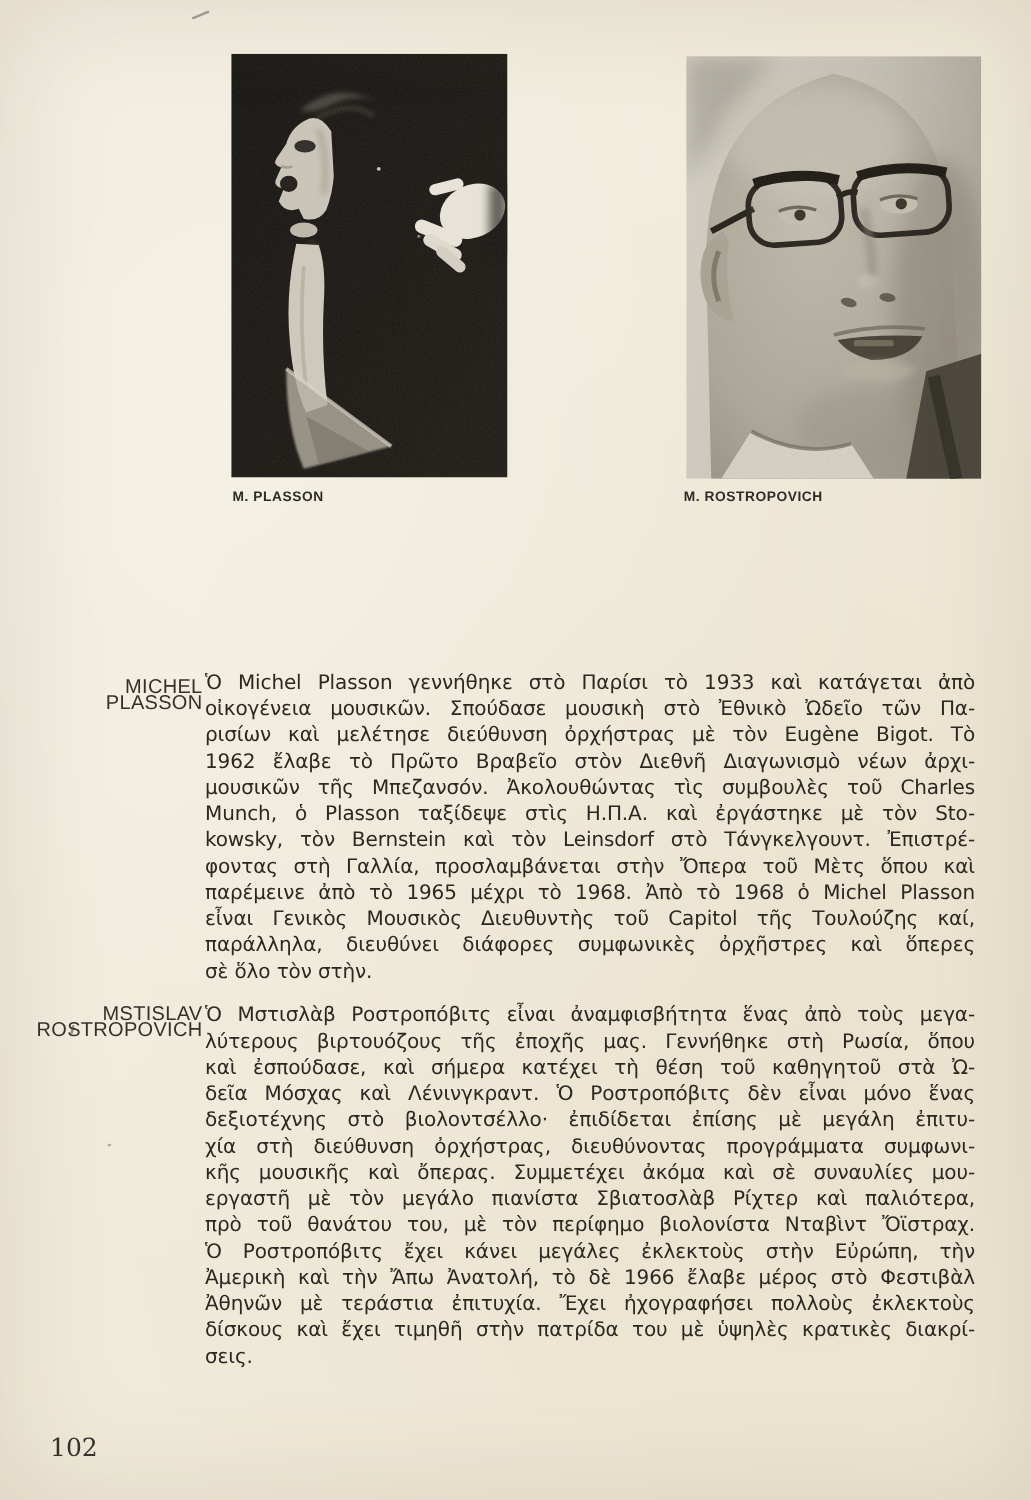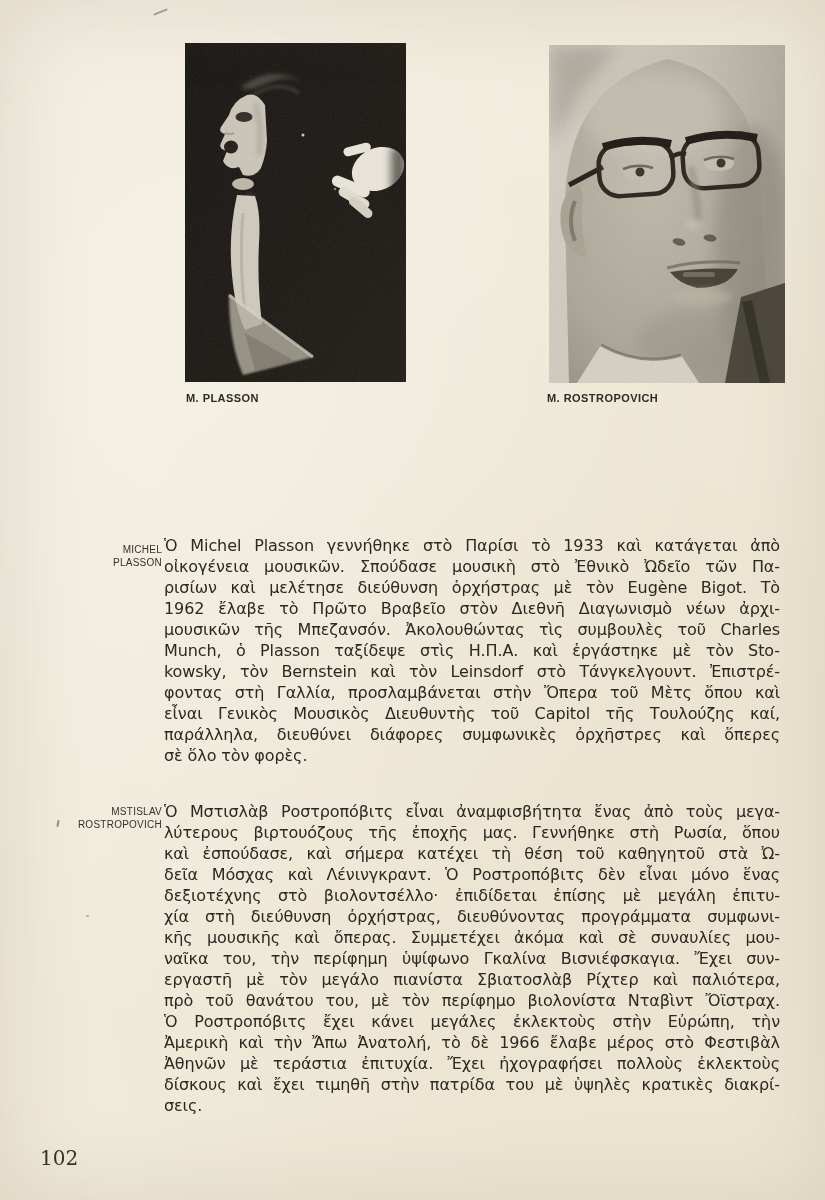--- a/index.html
+++ b/index.html
@@ -25,21 +25,21 @@
     font-size:11px;font-weight:700;letter-spacing:.45px;color:#2d2b26;
   }
   .caption-left{left:186px;}
   .caption-right{left:547px;}
   .entry{position:absolute;left:0;display:flex;align-items:flex-start;}
   .entry-1{top:535px;}
   .entry-2{top:801px;}
   .label{
     width:162px;text-align:right;
     font-family:"Liberation Sans","DejaVu Sans",sans-serif;
-    font-size:10px;line-height:13px;letter-spacing:.25px;color:#34312b;
+    font-size:16px;line-height:13px;letter-spacing:.25px;color:#34312b;
   }
   .entry-1 .label{margin-top:8px;}
   .entry-2 .label{margin-top:4px;}
   .body-text{
     width:616px;margin-left:2px;
     font-size:16px;line-height:21px;color:#2b2822;
     letter-spacing:-0.1px;
   }
   .tline{height:21px;text-align:justify;text-align-last:justify;overflow:visible;}
   .tline.tlast{text-align-last:left;}
@@ -195,40 +195,40 @@
       </div>
     <div class="body-text">
         <div class="tline">Ὁ Michel Plasson γεννήθηκε στὸ Παρίσι τὸ 1933 καὶ κατάγεται ἀπὸ</div>
         <div class="tline">οἰκογένεια μουσικῶν. Σπούδασε μουσικὴ στὸ Ἐθνικὸ Ὠδεῖο τῶν Πα-</div>
         <div class="tline">ρισίων καὶ μελέτησε διεύθυνση ὀρχήστρας μὲ τὸν Eugène Bigot. Τὸ</div>
         <div class="tline">1962 ἔλαβε τὸ Πρῶτο Βραβεῖο στὸν Διεθνῆ Διαγωνισμὸ νέων ἀρχι-</div>
         <div class="tline">μουσικῶν τῆς Μπεζανσόν. Ἀκολουθώντας τὶς συμβουλὲς τοῦ Charles</div>
         <div class="tline">Munch, ὁ Plasson ταξίδεψε στὶς Η.Π.Α. καὶ ἐργάστηκε μὲ τὸν Sto-</div>
         <div class="tline">kowsky, τὸν Bernstein καὶ τὸν Leinsdorf στὸ Τάνγκελγουντ. Ἐπιστρέ-</div>
         <div class="tline">φοντας στὴ Γαλλία, προσλαμβάνεται στὴν Ὄπερα τοῦ Μὲτς ὅπου καὶ</div>
+        <div class="tline">παρέμεινε ἀπὸ τὸ 1965 μέχρι τὸ 1968. Ἀπὸ τὸ 1968 ὁ Michel Plasson</div>
         <div class="tline">εἶναι Γενικὸς Μουσικὸς Διευθυντὴς τοῦ Capitol τῆς Τουλούζης καί,</div>
         <div class="tline">παράλληλα, διευθύνει διάφορες συμφωνικὲς ὀρχῆστρες καὶ ὅπερες</div>
-        <div class="tline tlast">σὲ ὅλο τὸν φορὲς.</div>
+        <div class="tline tlast">σὲ ὅλο τὸν στὴν.</div>
       </div>
   </div>
 
   <div class="entry entry-2">
     <div class="label">
         <div class="lline">MSTISLAV</div>
         <div class="lline">ROSTROPOVICH</div>
       </div>
     <div class="body-text">
         <div class="tline">Ὁ Μστισλὰβ Ροστροπόβιτς εἶναι ἀναμφισβήτητα ἕνας ἀπὸ τοὺς μεγα-</div>
         <div class="tline">λύτερους βιρτουόζους τῆς ἐποχῆς μας. Γεννήθηκε στὴ Ρωσία, ὅπου</div>
         <div class="tline">καὶ ἐσπούδασε, καὶ σήμερα κατέχει τὴ θέση τοῦ καθηγητοῦ στὰ Ὠ-</div>
         <div class="tline">δεῖα Μόσχας καὶ Λένινγκραντ. Ὁ Ροστροπόβιτς δὲν εἶναι μόνο ἕνας</div>
         <div class="tline">δεξιοτέχνης στὸ βιολοντσέλλο· ἐπιδίδεται ἐπίσης μὲ μεγάλη ἐπιτυ-</div>
         <div class="tline">χία στὴ διεύθυνση ὀρχήστρας, διευθύνοντας προγράμματα συμφωνι-</div>
         <div class="tline">κῆς μουσικῆς καὶ ὄπερας. Συμμετέχει ἀκόμα καὶ σὲ συναυλίες μου-</div>
-        <div class="tline">ναῖκα του, τὴν περίφημη ὑψίφωνο Γκαλίνα Βισνιέφσκαγια. Ἔχει συν-</div>
         <div class="tline">εργαστῆ μὲ τὸν μεγάλο πιανίστα Σβιατοσλὰβ Ρίχτερ καὶ παλιότερα,</div>
         <div class="tline">πρὸ τοῦ θανάτου του, μὲ τὸν περίφημο βιολονίστα Νταβὶντ Ὄϊστραχ.</div>
         <div class="tline">Ὁ Ροστροπόβιτς ἔχει κάνει μεγάλες ἐκλεκτοὺς στὴν Εὐρώπη, τὴν</div>
         <div class="tline">Ἀμερικὴ καὶ τὴν Ἄπω Ἀνατολή, τὸ δὲ 1966 ἔλαβε μέρος στὸ Φεστιβὰλ</div>
         <div class="tline">Ἀθηνῶν μὲ τεράστια ἐπιτυχία. Ἔχει ἠχογραφήσει πολλοὺς ἐκλεκτοὺς</div>
         <div class="tline">δίσκους καὶ ἔχει τιμηθῆ στὴν πατρίδα του μὲ ὑψηλὲς κρατικὲς διακρί-</div>
         <div class="tline tlast">σεις.</div>
       </div>
   </div>
 

